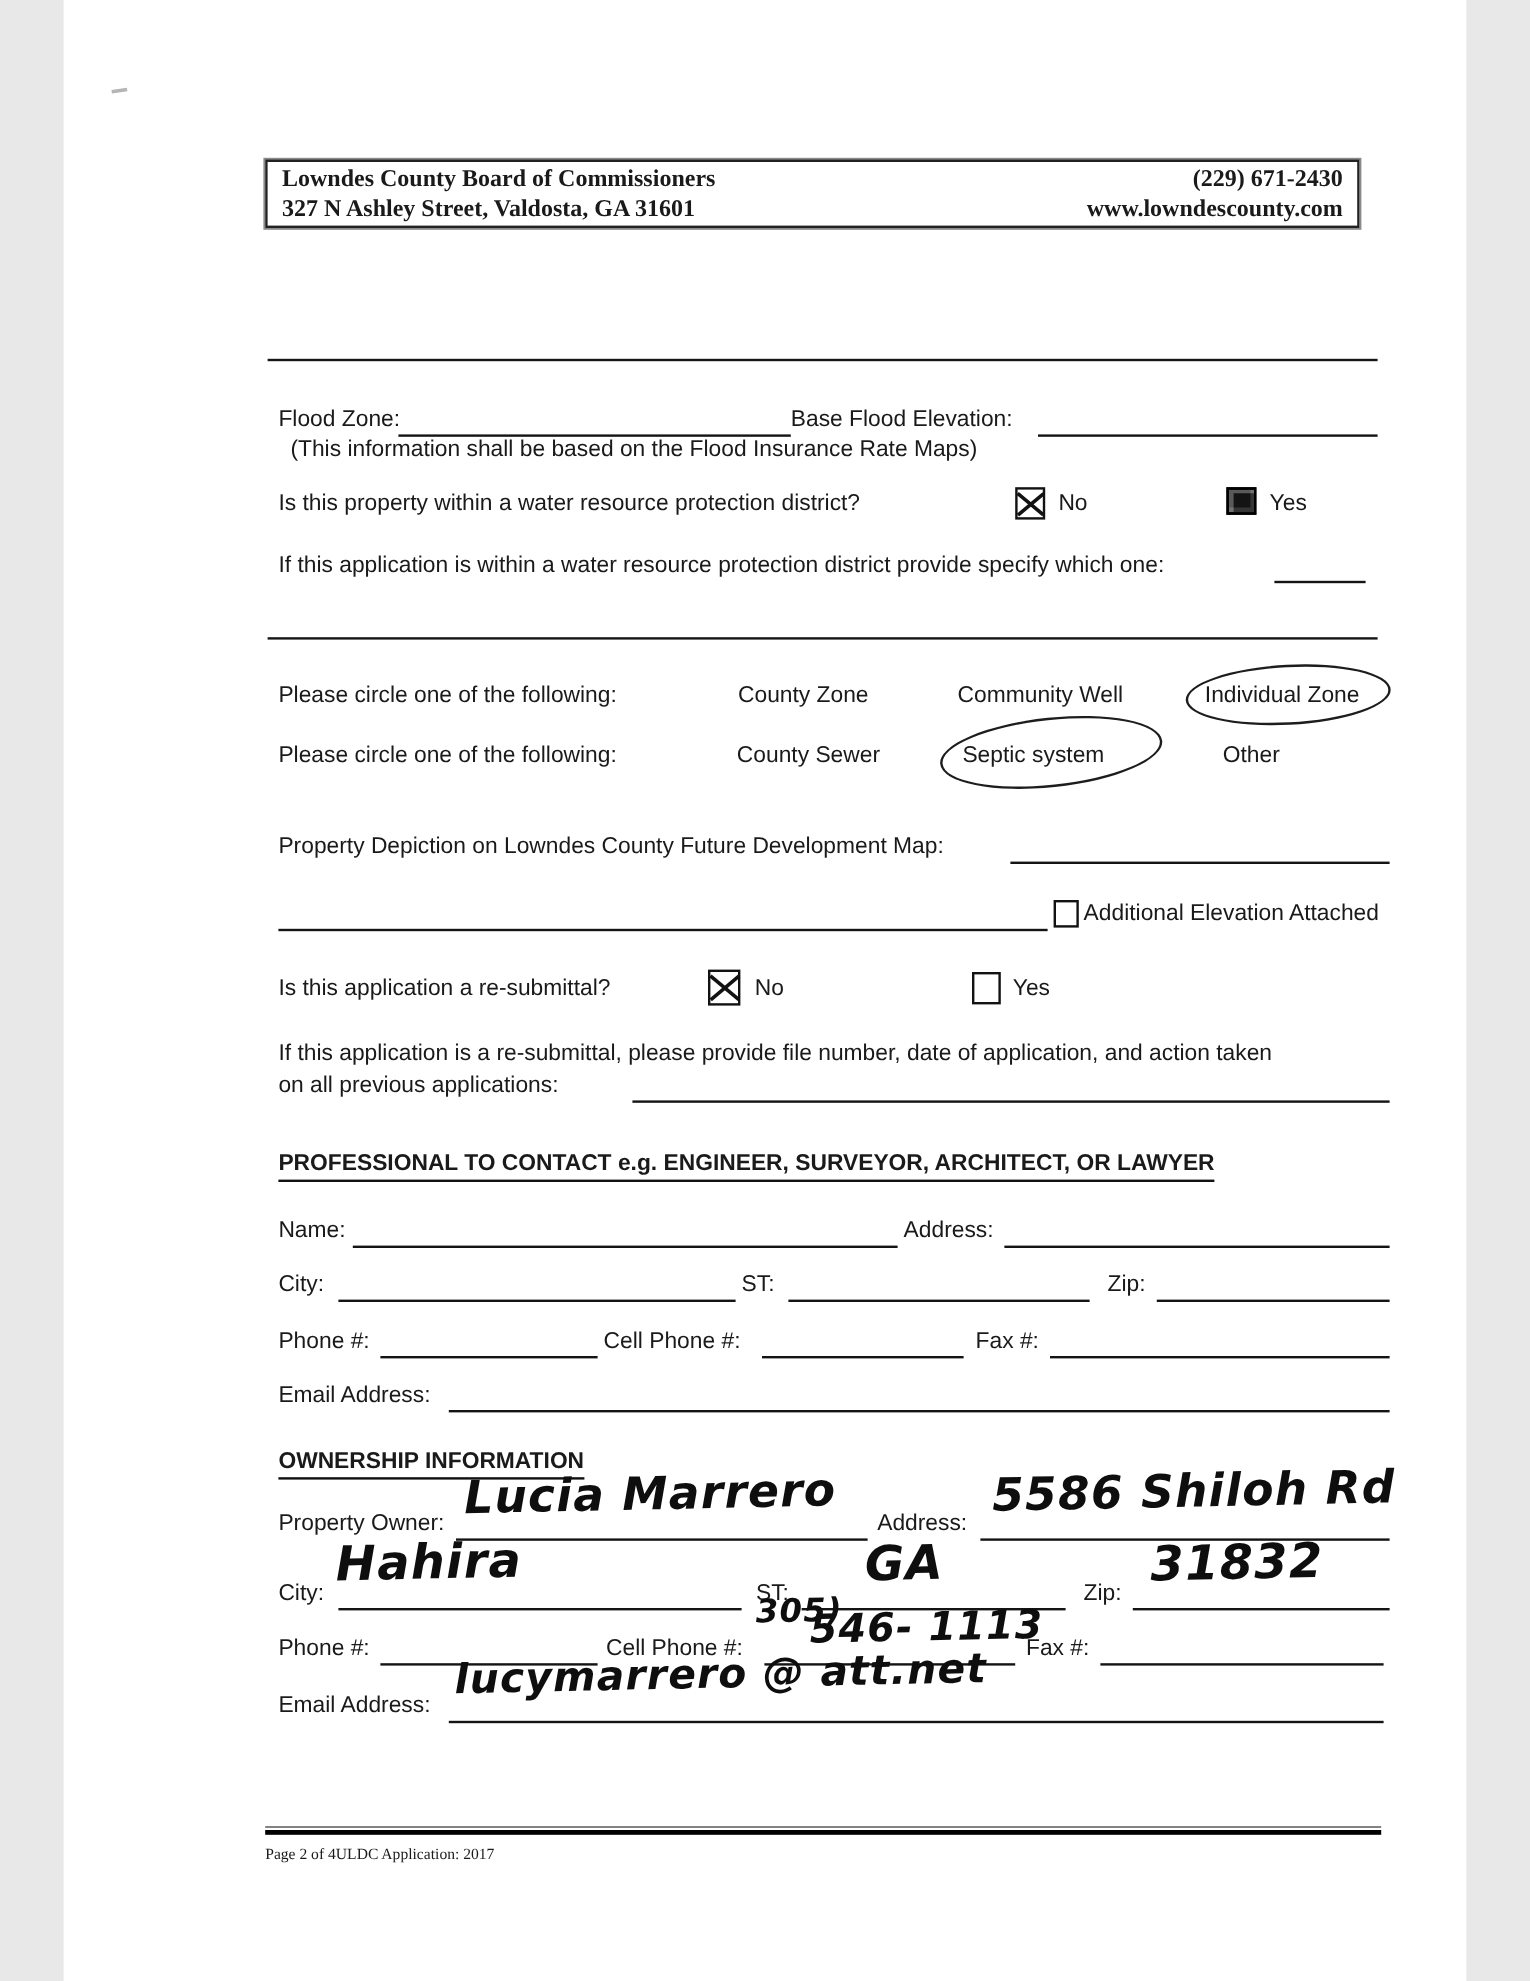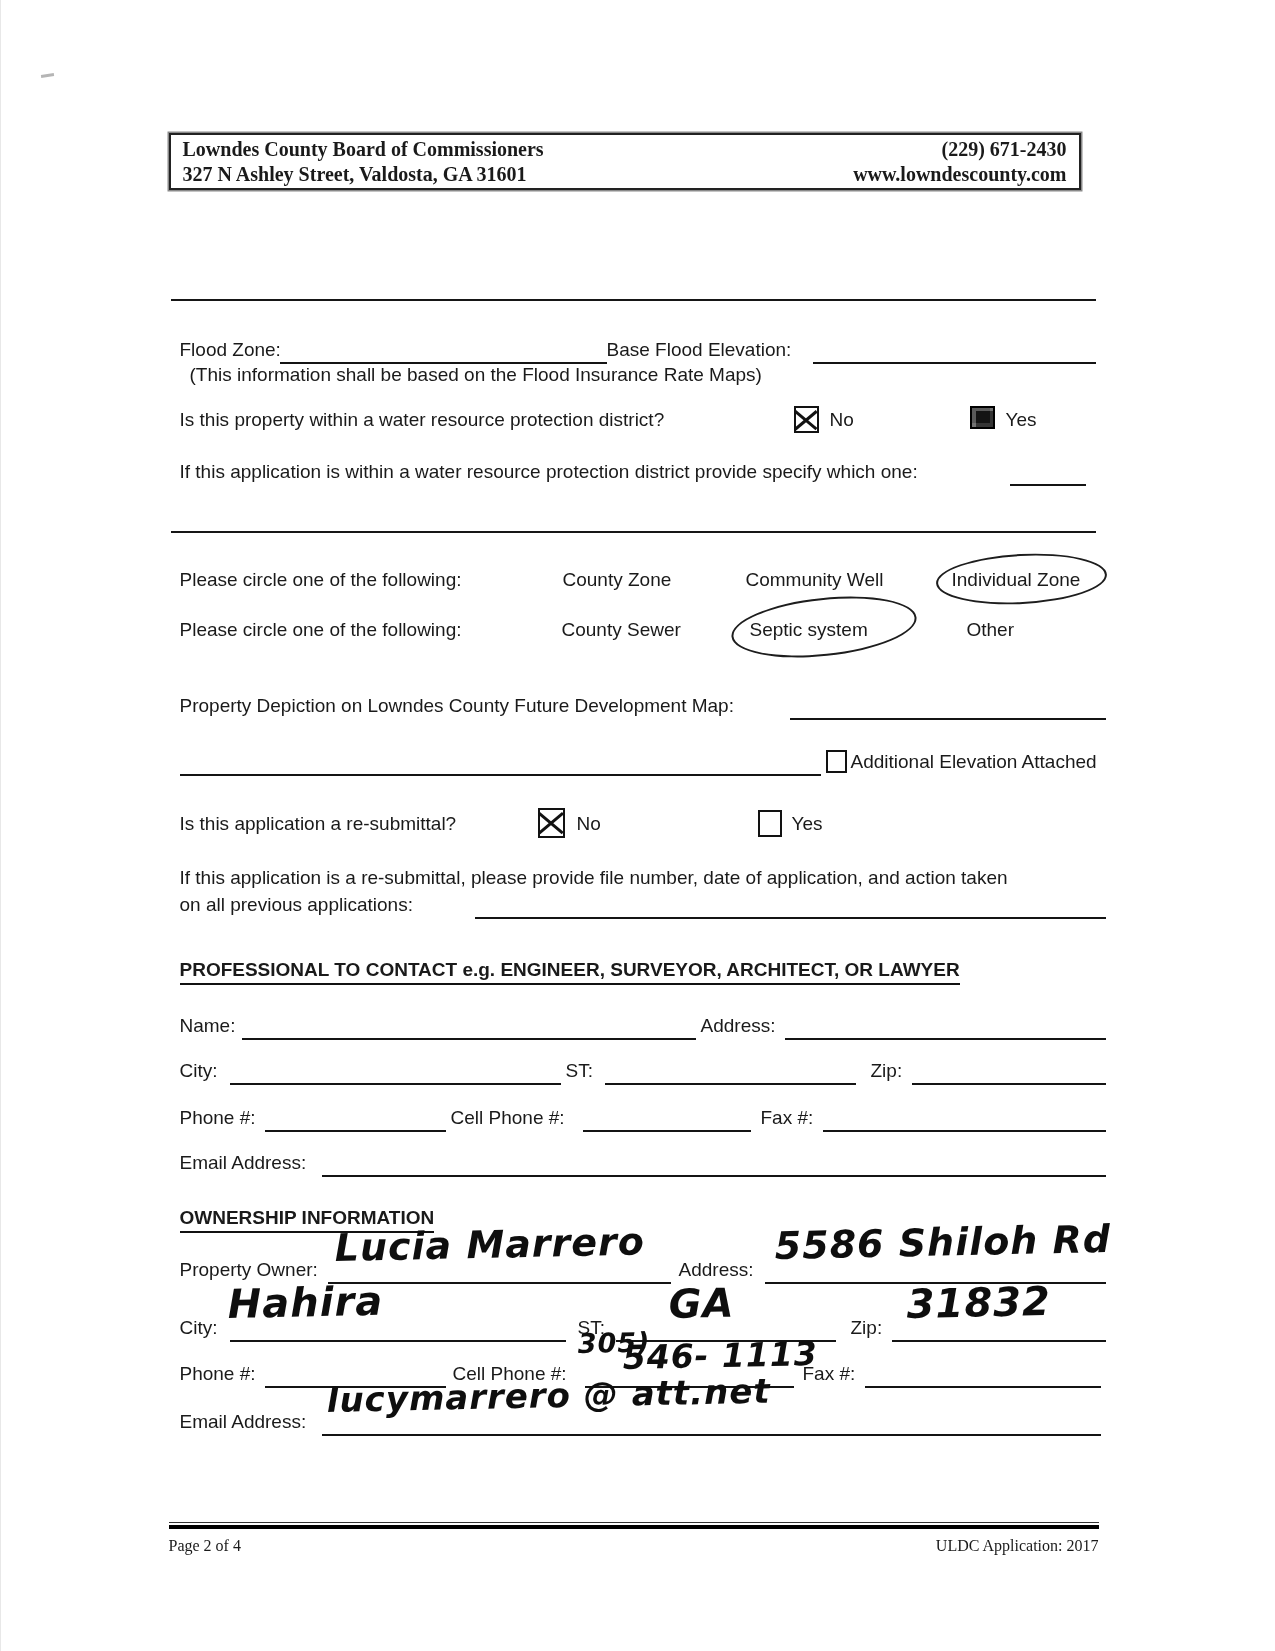--- a/index.html
+++ b/index.html
@@ -1,16 +1,16 @@
 <!DOCTYPE html>
 <html><head>
 <meta charset="utf-8">
 <style>
   html,body{margin:0;padding:0;background:#e8e8e8;}
-  #page{position:relative;width:1274px;height:1651px;margin:0 auto;background:#ffffff;
+  #page{position:relative;width:1169px;height:1651px;margin:0 auto;background:#ffffff;
         font-family:"Liberation Sans",sans-serif;color:#1a1a1a;overflow:hidden;}
   .row{position:absolute;left:179px;width:916px;height:26px;font-size:19px;line-height:24px;white-space:nowrap;}
   .lbl{position:absolute;top:0;}
   .ul{position:absolute;height:24px;border-bottom:2px solid #141414;}
   .sep{position:absolute;left:170px;width:925px;border-bottom:2.6px solid #161616;}
   .cb{position:absolute;top:-2px;box-sizing:border-box;border:2.2px solid #121212;background:#fff;}
   .cb.x::before,.cb.x::after{content:"";position:absolute;left:50%;top:50%;width:135%;height:2.6px;background:#121212;}
   .cb.x::before{transform:translate(-50%,-50%) rotate(40deg);}
   .cb.x::after{transform:translate(-50%,-50%) rotate(-40deg);}
   .cb.dark{background:#141414;border-color:#000;
@@ -20,22 +20,22 @@
   .hand{position:absolute;font-family:"DejaVu Sans",sans-serif;font-style:italic;font-weight:bold;
         color:#0e0e0e;letter-spacing:1px;transform:rotate(-1.2deg);transform-origin:left bottom;white-space:nowrap;}
   #header-box{position:absolute;left:168px;top:133px;width:912px;height:57px;box-sizing:border-box;
               border:2.5px solid #222;box-shadow:0 0 0 1.5px #8a8a8a;display:flex;justify-content:space-between;
               align-items:center;padding:0 12px;font-family:"Liberation Serif",serif;font-weight:bold;
               font-size:20px;line-height:25px;}
   #header-box .right{text-align:right;}
   #footer-rule{position:absolute;left:168px;top:1522px;width:930px;}
   #footer-rule .thin{height:0;border-top:1.6px solid #333;}
   #footer-rule .thick{height:4.5px;background:#000;margin-top:1.5px;}
-  #footer-row{position:absolute;left:168px;top:1537px;width:930px;display:flex;justify-content:space-between;
-              font-family:"Liberation Serif",serif;font-size:16px;}
+  #footer-row{position:absolute;left:168px;top:1537px;width:930px;display:flex;
+              font-family:"Liberation Serif",serif;font-size:13px;}
   .artifact{position:absolute;background:#b5b5b5;}
 </style>
 </head>
 <body>
 
 <div id="page">
 
   <div class="artifact" style="left:40px;top:74px;width:13px;height:3px;transform:rotate(-8deg);"></div>
 
   <div id="header-box">

